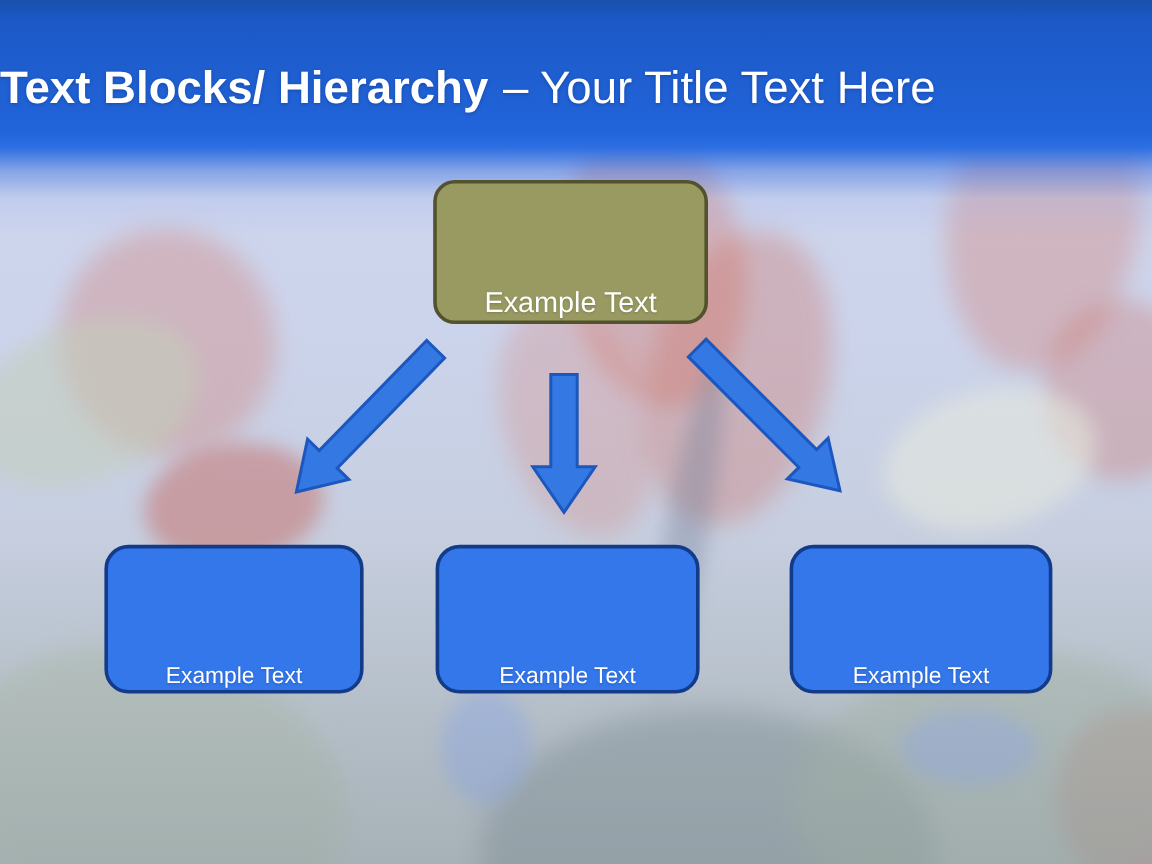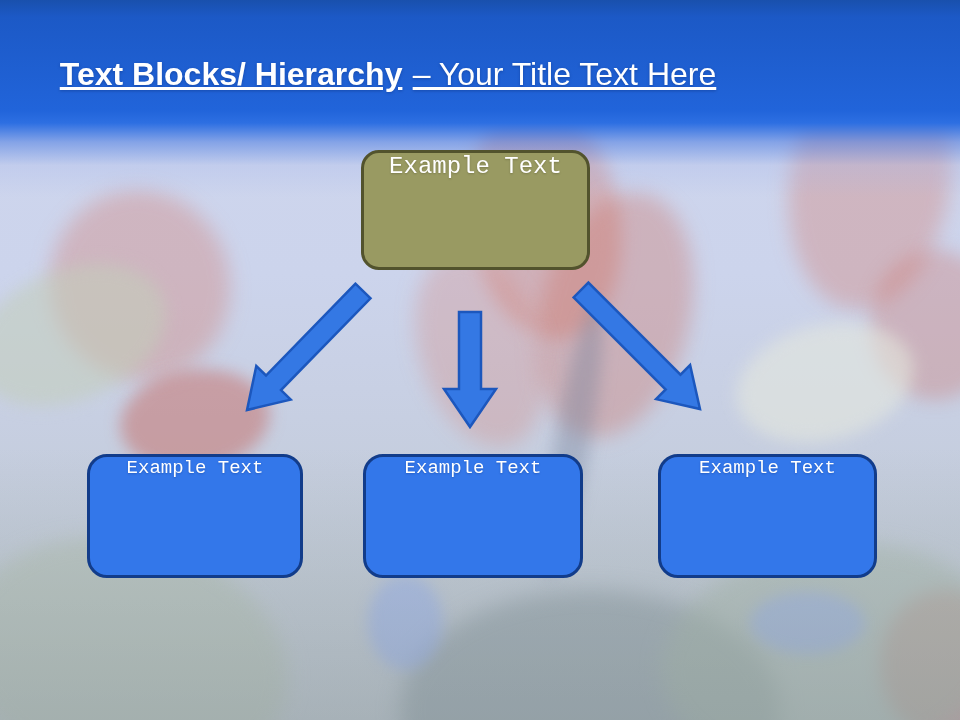--- a/index.html
+++ b/index.html
@@ -36,31 +36,30 @@
 
   
   .header{
     position:absolute;left:0;top:0;width:960px;height:212px;
     background:linear-gradient(180deg,
       #1950ad 0%, #1c59c6 8%, #2164da 52%, #2d6fe2 58%,
       rgba(72,122,226,.55) 67%, rgba(160,180,236,.25) 78%, rgba(205,213,240,0) 93%);
   }
   .title{
     position:absolute;left:0;top:54px;width:776px;text-align:center;
-    color:#fff;font-size:32px;line-height:40px;white-space:nowrap;
+    color:#fff;font-size:38px;line-height:40px;white-space:nowrap;
     text-shadow:0 1px 3px rgba(10,40,110,.4);
-    text-decoration:underline;
   }
   .title .t-bold{font-weight:700;}
   .title .t-reg{font-weight:400;margin-left:.32em;}
 
   
   .shape{
-    position:absolute;display:flex;align-items:flex-start;justify-content:center;
-    color:#fff;box-sizing:border-box;text-shadow:0 1px 2px rgba(40,40,20,.25);font-family:Liberation Mono, monospace;
+    position:absolute;display:flex;align-items:flex-end;justify-content:center;
+    color:#fff;box-sizing:border-box;text-shadow:0 1px 2px rgba(40,40,20,.25);
   }
   .root-box{
     left:361px;top:150px;width:229px;height:120px;border-radius:18px;
     background:#999a62;border:3px solid #52532d;font-size:24px;
   }
   .child-box{
     top:454px;height:124px;border-radius:20px;
     background:#3377ea;border:3px solid #123c8a;font-size:19px;
     text-shadow:0 1px 2px rgba(10,40,110,.3);
   }

